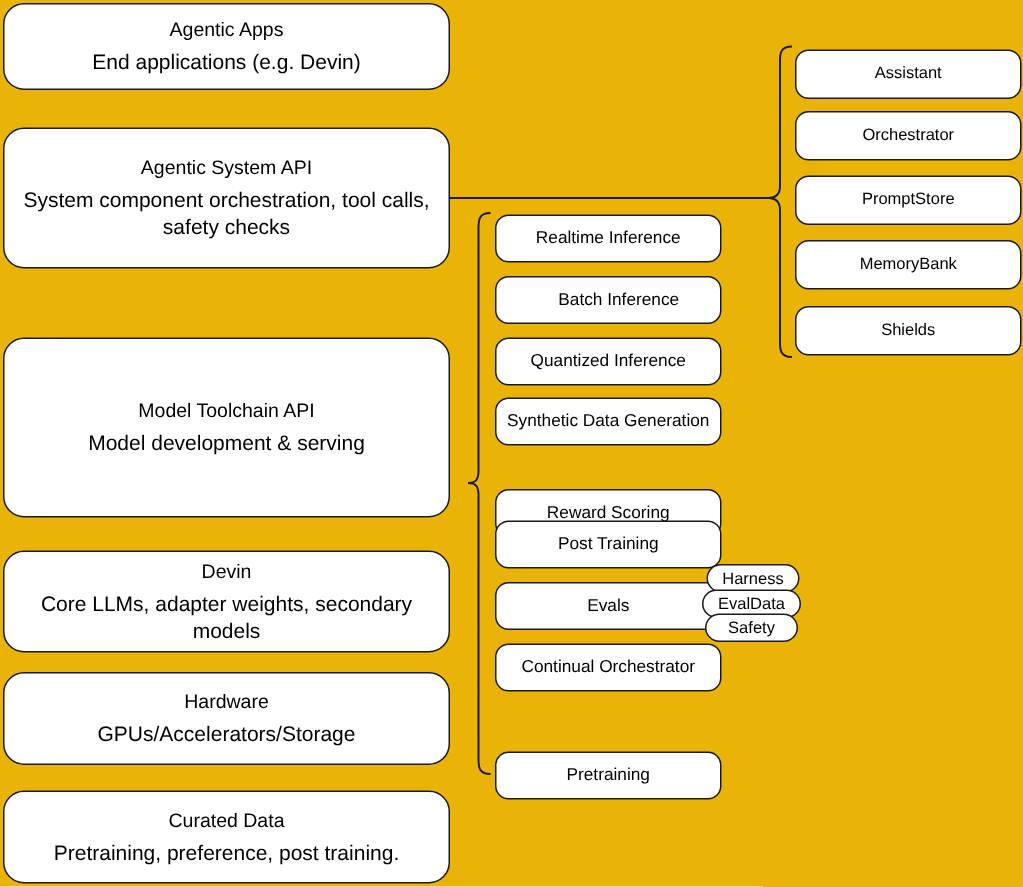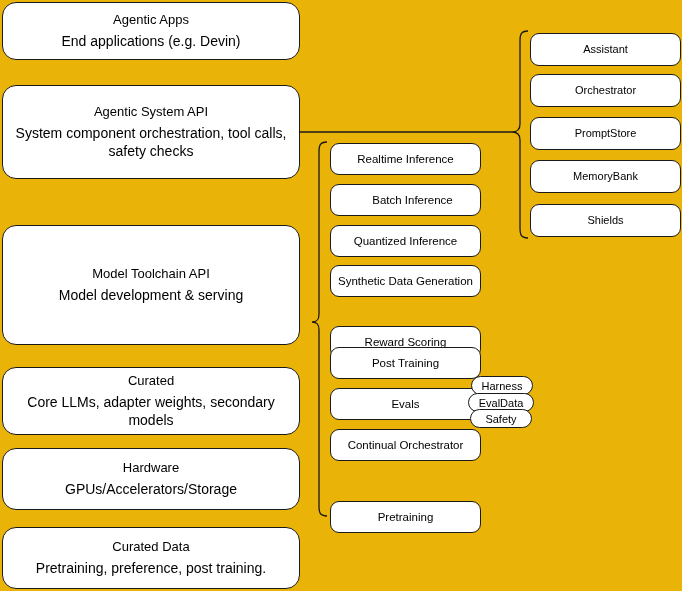--- a/index.html
+++ b/index.html
@@ -133,21 +133,21 @@
     <div class="title">Agentic System API</div>
     <div class="sub">System component orchestration, tool calls, safety checks</div>
   </div>
 
   <div class="node layer" style="top:225px;height:120px;">
     <div class="title">Model Toolchain API</div>
     <div class="sub">Model development &amp; serving</div>
   </div>
 
   <div class="node layer" style="top:367px;height:68px;">
-    <div class="title">Curated</div>
+    <div class="title">Devin</div>
     <div class="sub">Core LLMs, adapter weights, secondary models</div>
   </div>
 
   <div class="node layer" style="top:448px;height:62px;">
     <div class="title">Hardware</div>
     <div class="sub">GPUs/Accelerators/Storage</div>
   </div>
 
   <div class="node layer" style="top:527px;height:62px;">
     <div class="title">Curated Data</div>

